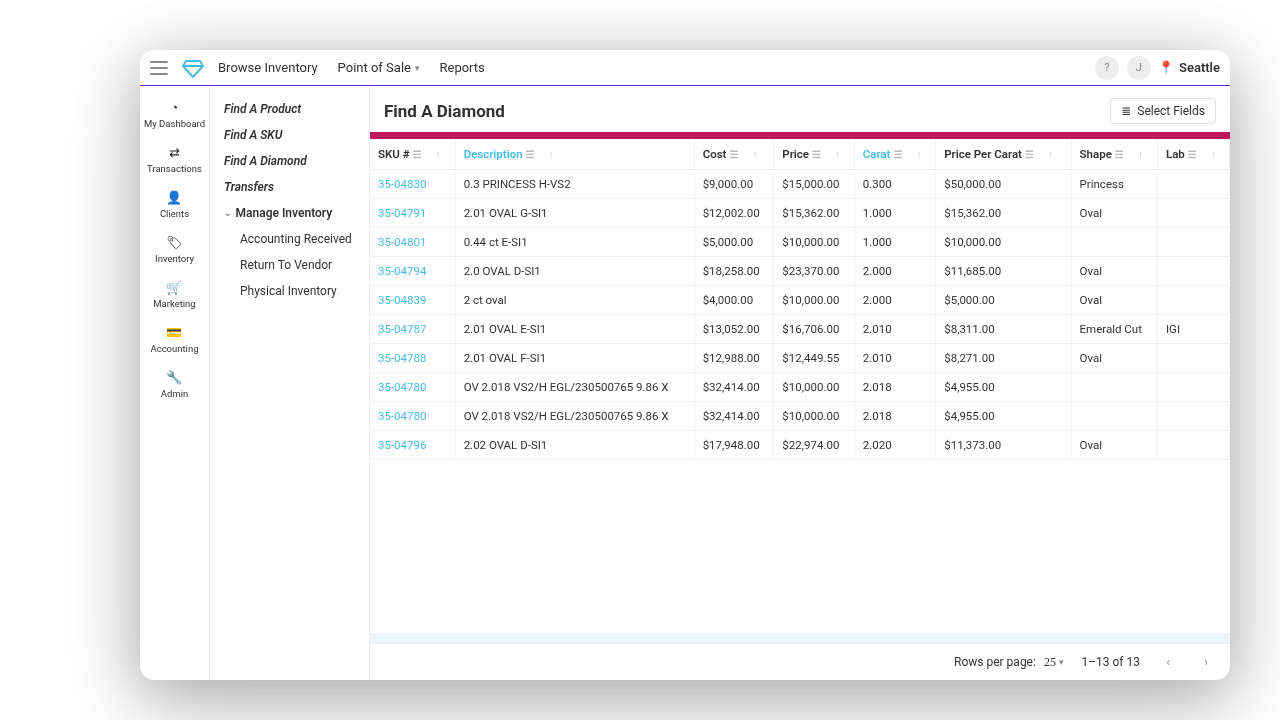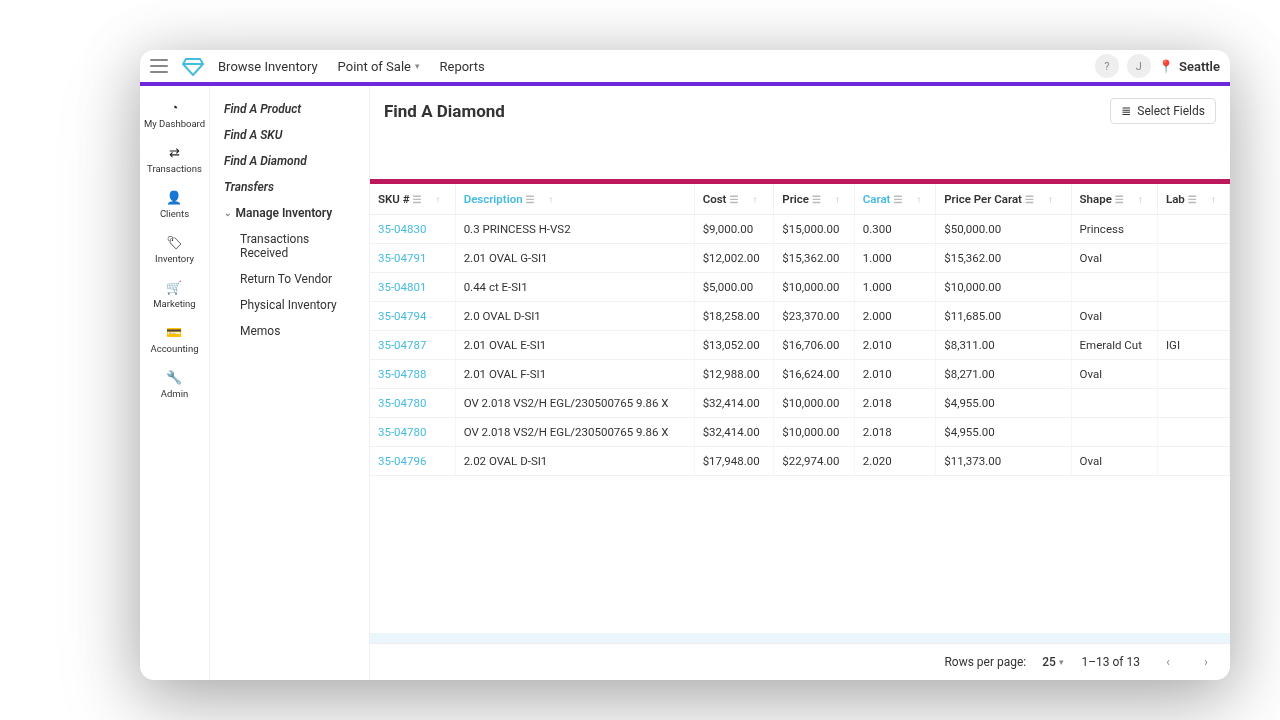--- a/index.html
+++ b/index.html
@@ -1,18 +1,18 @@
 <!DOCTYPE html>
 <html><head>
 <meta charset="utf-8">
 <style>
 * { box-sizing: border-box; margin: 0; padding: 0; }
 body { font-family: -apple-system, BlinkMacSystemFont, "Segoe UI", Roboto, Arial, sans-serif; background: #fff; color: #333; font-size: 12px; }
 .shell { position: absolute; left: 140px; top: 50px; width: 1090px; height: 630px; background: #fff; border-radius: 14px; box-shadow: 0 10px 60px rgba(0,0,0,.25), 0 30px 90px rgba(0,0,0,.15); overflow: hidden; display: flex; flex-direction: column; }
-.topbar { height: 36px; display: flex; align-items: center; border-bottom: 4px solid #6d28d9; padding: 0 10px; gap: 14px; }
+.topbar { height: 36px; display: flex; align-items: center; border-bottom: 1px solid #6d28d9; padding: 0 10px; gap: 14px; }
 .hamburger { width: 18px; height: 14px; display: flex; flex-direction: column; justify-content: space-between; cursor: pointer; }
 .hamburger span { display: block; height: 2px; background: #888; border-radius: 1px; }
 .logo-icon svg { display: block; }
 .nav-links { display: flex; align-items: center; gap: 20px; font-size: 13px; }
 .nav-link { color: #333; cursor: pointer; display: flex; align-items: center; gap: 4px; }
 .chev { font-size: 9px; color: #888; }
 .topbar-right { margin-left: auto; display: flex; align-items: center; gap: 8px; }
 .circle-btn { width: 24px; height: 24px; border-radius: 50%; background: #eee; display: flex; align-items: center; justify-content: center; font-size: 11px; color: #888; cursor: pointer; }
 .location { display: flex; align-items: center; gap: 4px; font-size: 13px; font-weight: 600; }
 .body { flex: 1; display: flex; min-height: 0; }
@@ -21,31 +21,31 @@
 .side-item .ic { font-size: 13px; color: #222; }
 .subnav { width: 160px; border-right: 1px solid #efefef; padding: 10px 8px; font-size: 12px; }
 .sub-link { padding: 6px 6px; cursor: pointer; color: #333; border-radius: 3px; }
 .sub-link.bold { font-weight: 600; font-style: italic; }
 .sub-link.indent { padding-left: 22px; }
 .sub-link.group { display: flex; align-items: center; gap: 4px; font-weight: 600; }
 .main { flex: 1; display: flex; flex-direction: column; min-width: 0; }
 .main-header { display: flex; align-items: center; padding: 12px 14px 8px; gap: 10px; }
 .page-title { font-size: 17px; font-weight: 700; }
 .select-fields { margin-left: auto; border: 1px solid #ddd; border-radius: 4px; padding: 5px 10px; font-size: 12px; display: flex; align-items: center; gap: 6px; cursor: pointer; }
-.table-wrap { flex: 1; overflow: auto; border-top: 5px solid #be185d; margin-top: 47px; }
+.table-wrap { flex: 1; overflow: auto; border-top: 7px solid #be185d; }
 table { width: 100%; border-collapse: collapse; font-size: 11.5px; }
 thead th { text-align: left; padding: 8px 8px; font-weight: 600; border-bottom: 1px solid #eee; border-right: 1px solid #f2f2f2; white-space: nowrap; position: sticky; top: 0; background: #fff; }
 thead th.highlight { color: #46bce0; }
 .filter-ic, .sort-ic { color: #bbb; font-size: 10px; margin-left: 3px; }
 .sort-ic.far { margin-left: 14px; }
 tbody td { padding: 7px 8px; border-bottom: 1px solid #f1f1f1; border-right: 1px solid #f6f6f6; white-space: nowrap; }
 tbody td.sku a { color: #46bce0; text-decoration: none; cursor: pointer; }
 .footer { border-top: 1px solid #eee; padding: 8px 14px; display: flex; align-items: center; justify-content: flex-end; gap: 18px; font-size: 12px; }
-.footer .rpp { display: flex; align-items: flex-start; gap: 16px; }
-.footer .rpp .val { font-weight: 500; display: flex; align-items: center; gap: 3px; cursor: pointer; }
+.footer .rpp { display: flex; align-items: flex-start; gap: 8px; }
+.footer .rpp .val { font-weight: 500; display: flex; align-items: center; gap: 3px; cursor: pointer; font-family: Liberation Serif, serif; }
 .pager-btn { width: 20px; height: 20px; display: flex; align-items: center; justify-content: center; cursor: pointer; color: #888; }
 .blue-strip { height: 10px; background: #eaf6fb; }
 </style>
 </head>
 <body>
 
 <div class="shell">
   <div class="topbar">
     <div class="hamburger">
         <span></span>
@@ -109,24 +109,23 @@
       </div>
     <div class="subnav" id="subnav">
         <div class="sub-link bold">Find A Product</div>
         <div class="sub-link bold">Find A SKU</div>
         <div class="sub-link bold">Find A Diamond</div>
         <div class="sub-link bold">Transfers</div>
         <div class="sub-link group">
           <span class="chev">⌄</span>
           <span>Manage Inventory</span>
         </div>
-        <div class="sub-link indent">Transactions Received</div>
+        <div class="sub-link indent">Accounting Received</div>
         <div class="sub-link indent">Return To Vendor</div>
         <div class="sub-link indent">Physical Inventory</div>
-        <div class="sub-link indent">Memos</div>
       </div>
 
     <div class="main">
       <div class="main-header">
         <div class="page-title">Find A Diamond</div>
         <div class="select-fields">
           <span>≣</span>
           <span>Select Fields</span>
         </div>
       </div>
@@ -180,34 +179,44 @@
                 <td class="sku"><a>35-04794</a></td>
                 <td>2.0 OVAL D-SI1</td>
                 <td>$18,258.00</td>
                 <td>$23,370.00</td>
                 <td>2.000</td>
                 <td>$11,685.00</td>
                 <td>Oval</td>
                 <td></td>
               </tr>
               <tr>
+                <td class="sku"><a>35-04839</a></td>
+                <td>2 ct oval</td>
+                <td>$4,000.00</td>
+                <td>$10,000.00</td>
+                <td>2.000</td>
+                <td>$5,000.00</td>
+                <td>Oval</td>
+                <td></td>
+              </tr>
+              <tr>
                 <td class="sku"><a>35-04787</a></td>
                 <td>2.01 OVAL E-SI1</td>
                 <td>$13,052.00</td>
                 <td>$16,706.00</td>
                 <td>2.010</td>
                 <td>$8,311.00</td>
                 <td>Emerald Cut</td>
                 <td>IGI</td>
               </tr>
               <tr>
                 <td class="sku"><a>35-04788</a></td>
                 <td>2.01 OVAL F-SI1</td>
                 <td>$12,988.00</td>
-                <td>$16,624.00</td>
+                <td>$12,449.55</td>
                 <td>2.010</td>
                 <td>$8,271.00</td>
                 <td>Oval</td>
                 <td></td>
               </tr>
               <tr>
                 <td class="sku"><a>35-04780</a></td>
                 <td>OV 2.018 VS2/H EGL/230500765 9.86 X</td>
                 <td>$32,414.00</td>
                 <td>$10,000.00</td>

